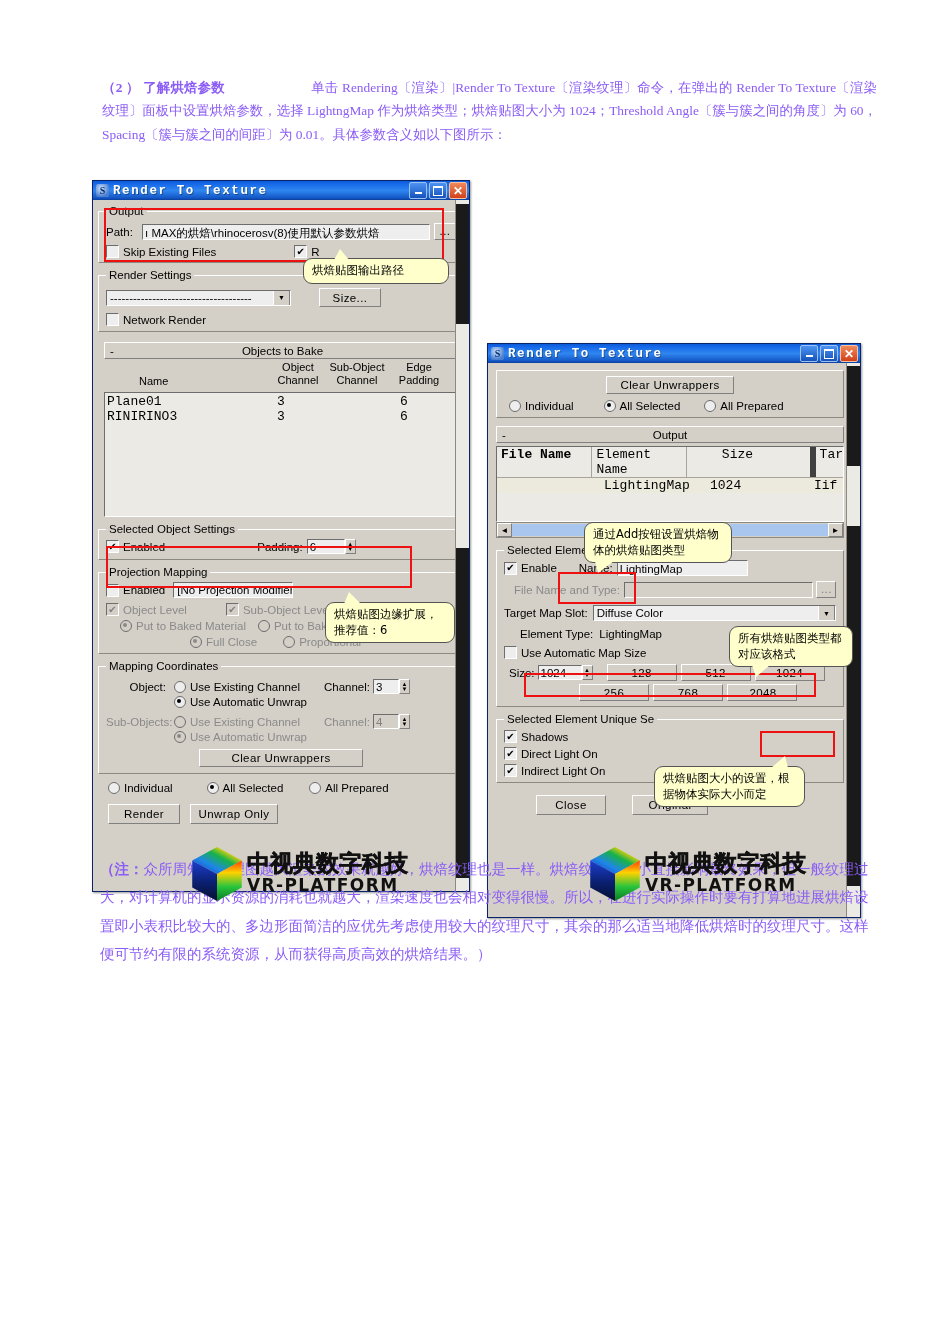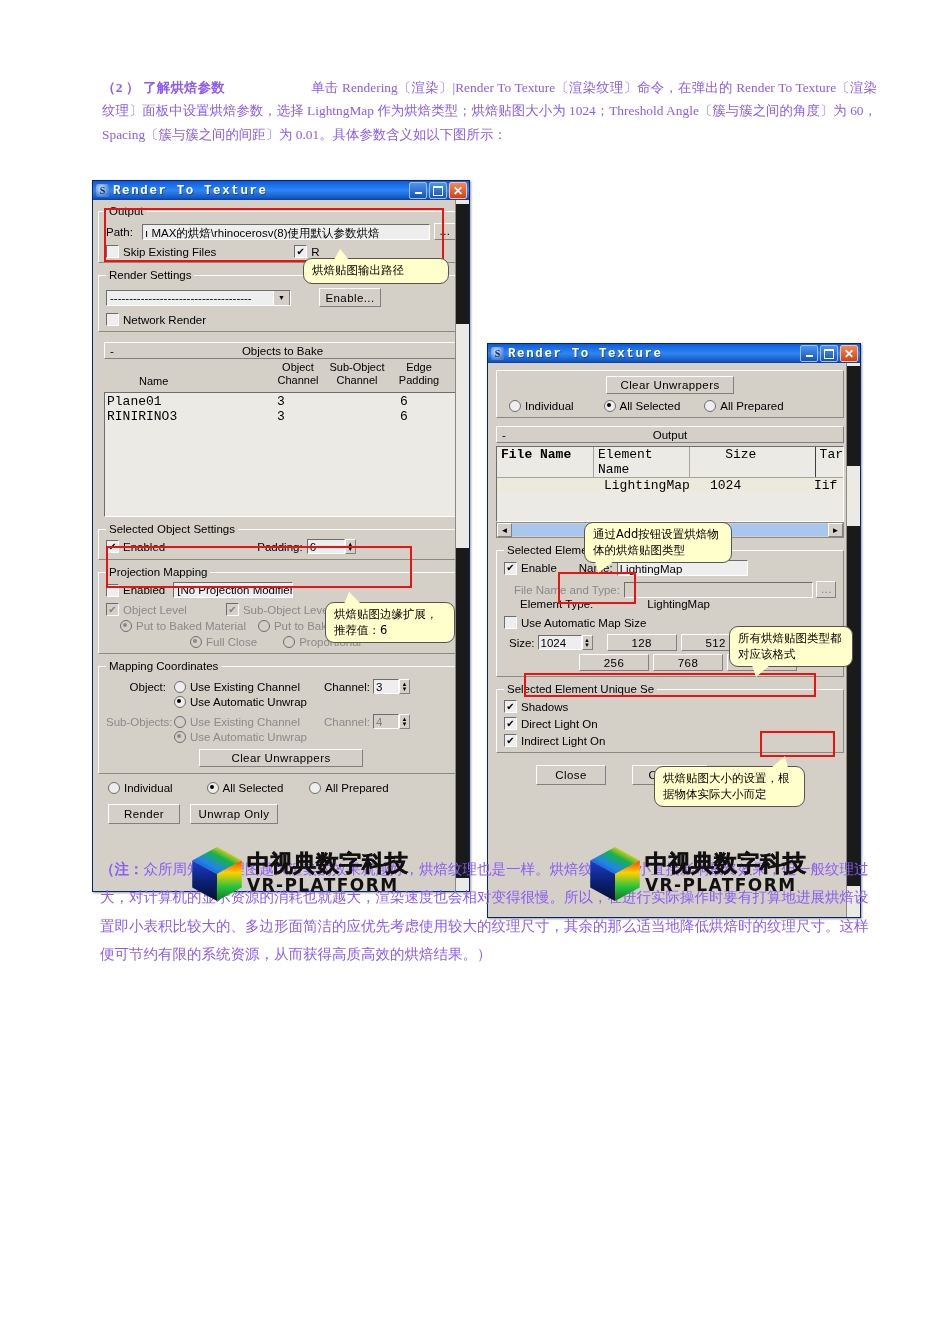--- a/index.html
+++ b/index.html
@@ -311,21 +311,21 @@
       </div>
     </div>
 
     <div class="grp" style="margin-top:12px; padding-top:9px; padding-bottom:5px;">
       <div class="grp-title">Render Settings</div>
       <div class="row" style="margin-top:3px;">
         <div class="combo" style="width:185px;">
           <span style="overflow:hidden;">-------------------------------------</span>
           <span class="arrow">▼</span>
         </div>
-        <div class="btn" style="width:62px; height:19px; line-height:16px; margin-left:28px;">Enable...</div>
+        <div class="btn" style="width:62px; height:19px; line-height:16px; margin-left:28px;">Size...</div>
       </div>
       <div class="row" style="margin-top:6px;">
         <span class="cb"></span>
         <span class="lbl">Network Render</span>
       </div>
     </div>
 
     <div class="rollout" style="margin:10px 5px 0 8px;">
       <span class="minus">-</span>
       <span class="rtitle">Objects to Bake</span>
@@ -490,21 +490,21 @@
 
     <div class="rollout" style="margin:8px 2px 0 2px;">
       <span class="minus">-</span>
       <span class="rtitle">Output</span>
     </div>
 
     <div class="listbox" style="margin:3px 2px 0 2px; height:76px; background:#eceae4;">
       <div class="lrow" style="background:#eceae4; border-bottom:1px solid #a8a49c; font-weight:normal;">
         <span style="width:103px; padding-left:4px; border-right:1px solid #a8a49c;font-weight:bold;">File Name</span>
         <span style="width:102px; padding-left:4px; border-right:1px solid #a8a49c;">Element Name</span>
-        <span style="width:100px; padding-left:4px; border-right:1px solid #404040;margin-left:31px;">Size</span>
+        <span style="width:100px; padding-left:4px; border-right:6px solid #404040;margin-left:31px;">Size</span>
         <span style="padding-left:4px;">Tar</span>
       </div>
       <div class="lrow" style="background:#ece9dd;">
         <span style="width:103px;"></span>
         <span style="width:102px; padding-left:4px;">LightingMap</span>
         <span style="width:100px; padding-left:4px;">1024</span>
         <span style="padding-left:4px;">Iif</span>
       </div>
     </div>
 
@@ -521,21 +521,28 @@
         <span class="cb">✔</span>
         <span class="lbl">Enable</span>
         <span class="lbl" style="margin-left:22px;">Name:</span>
         <span class="field" style="width:131px; margin-left:4px; height:16px; line-height:16px;">LightingMap</span>
       </div>
       <div class="row" style="margin-top:5px;">
         <span class="lbl dimtext" style="margin-left:10px;">File Name and Type:</span>
         <span class="field dim" style="flex:1; margin-left:4px; height:16px;"></span>
         <span class="btn dim" style="width:20px;height:17px;margin-left:3px;">...</span>
       </div>
-      <div class="row" style="margin-top:0; padding-left:16px;gap:48px;">
+      <div class="row" style="margin-top:7px;">
+        <span class="lbl">Target Map Slot:</span>
+        <span class="combo" style="flex:1; margin-left:5px;">
+          <span>Diffuse Color</span>
+          <span class="arrow">▼</span>
+        </span>
+      </div>
+      <div class="row" style="margin-top:7px; padding-left:16px;">
         <span class="lbl">Element Type:</span>
         <span class="lbl" style="margin-left:6px;">LightingMap</span>
       </div>
       <div class="row" style="margin-top:6px;">
         <span class="cb"></span>
         <span class="lbl">Use Automatic Map Size</span>
       </div>
       <div class="row" style="margin-top:5px;">
         <span class="lbl" style="margin-left:5px;">Size:</span>
         <span class="field" style="width:44px; margin-left:3px;">1024</span>

